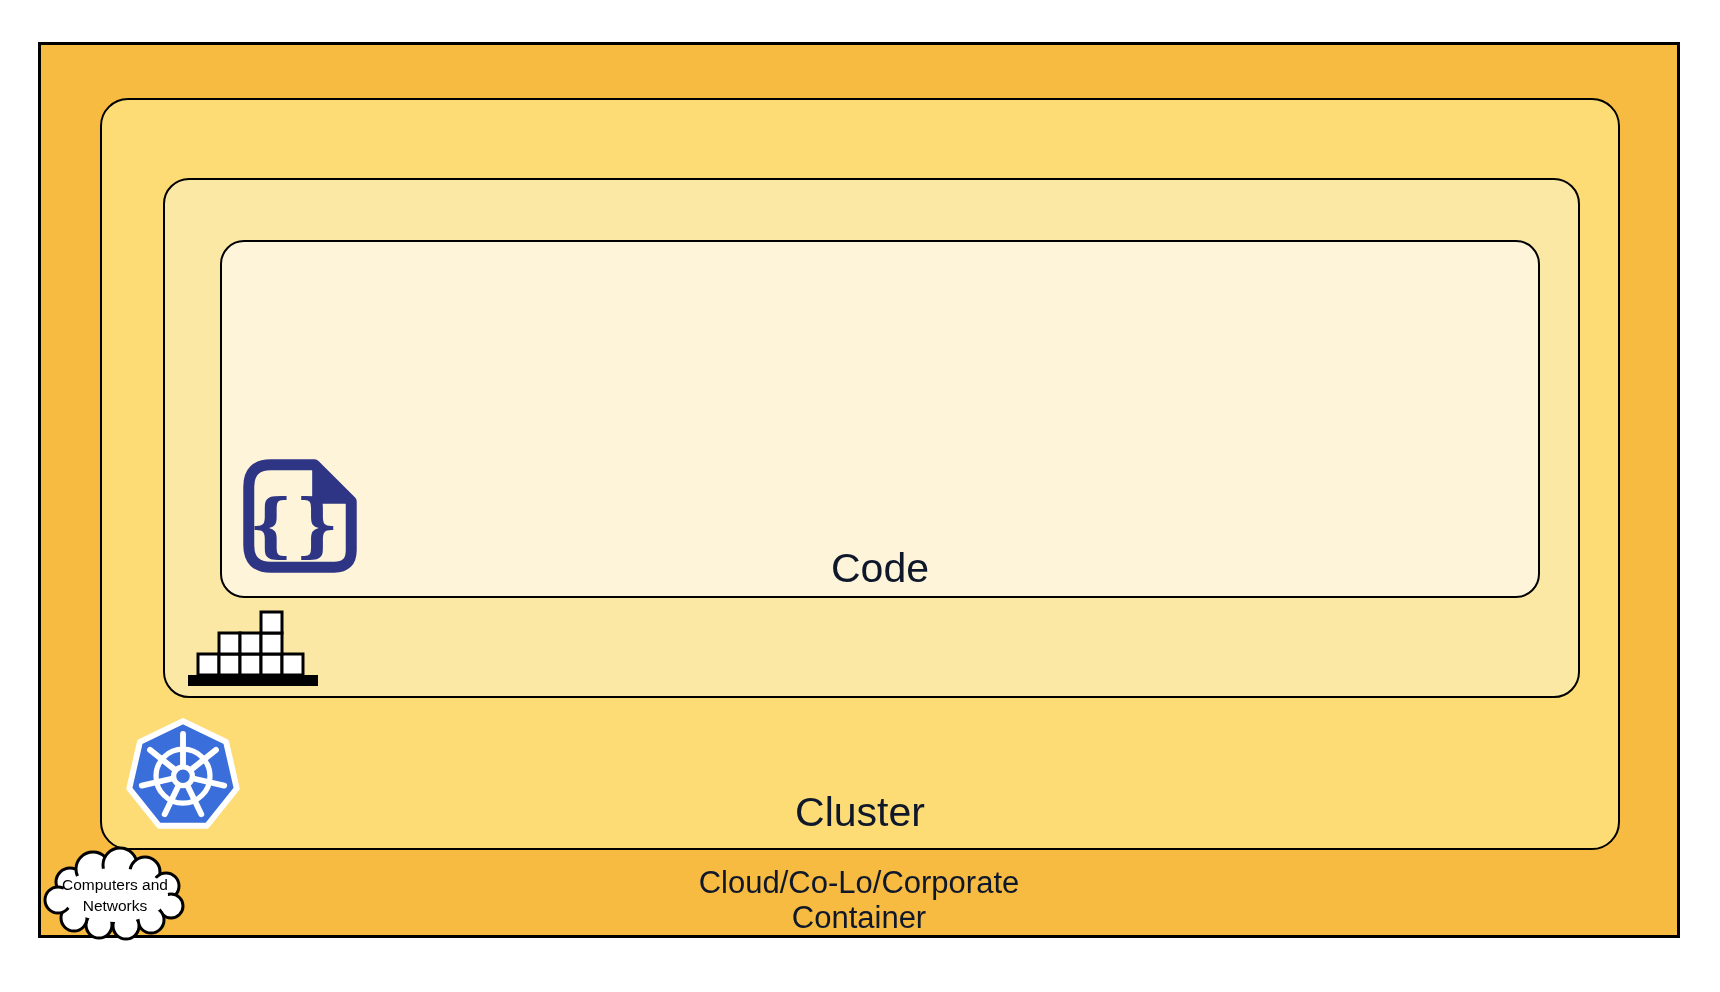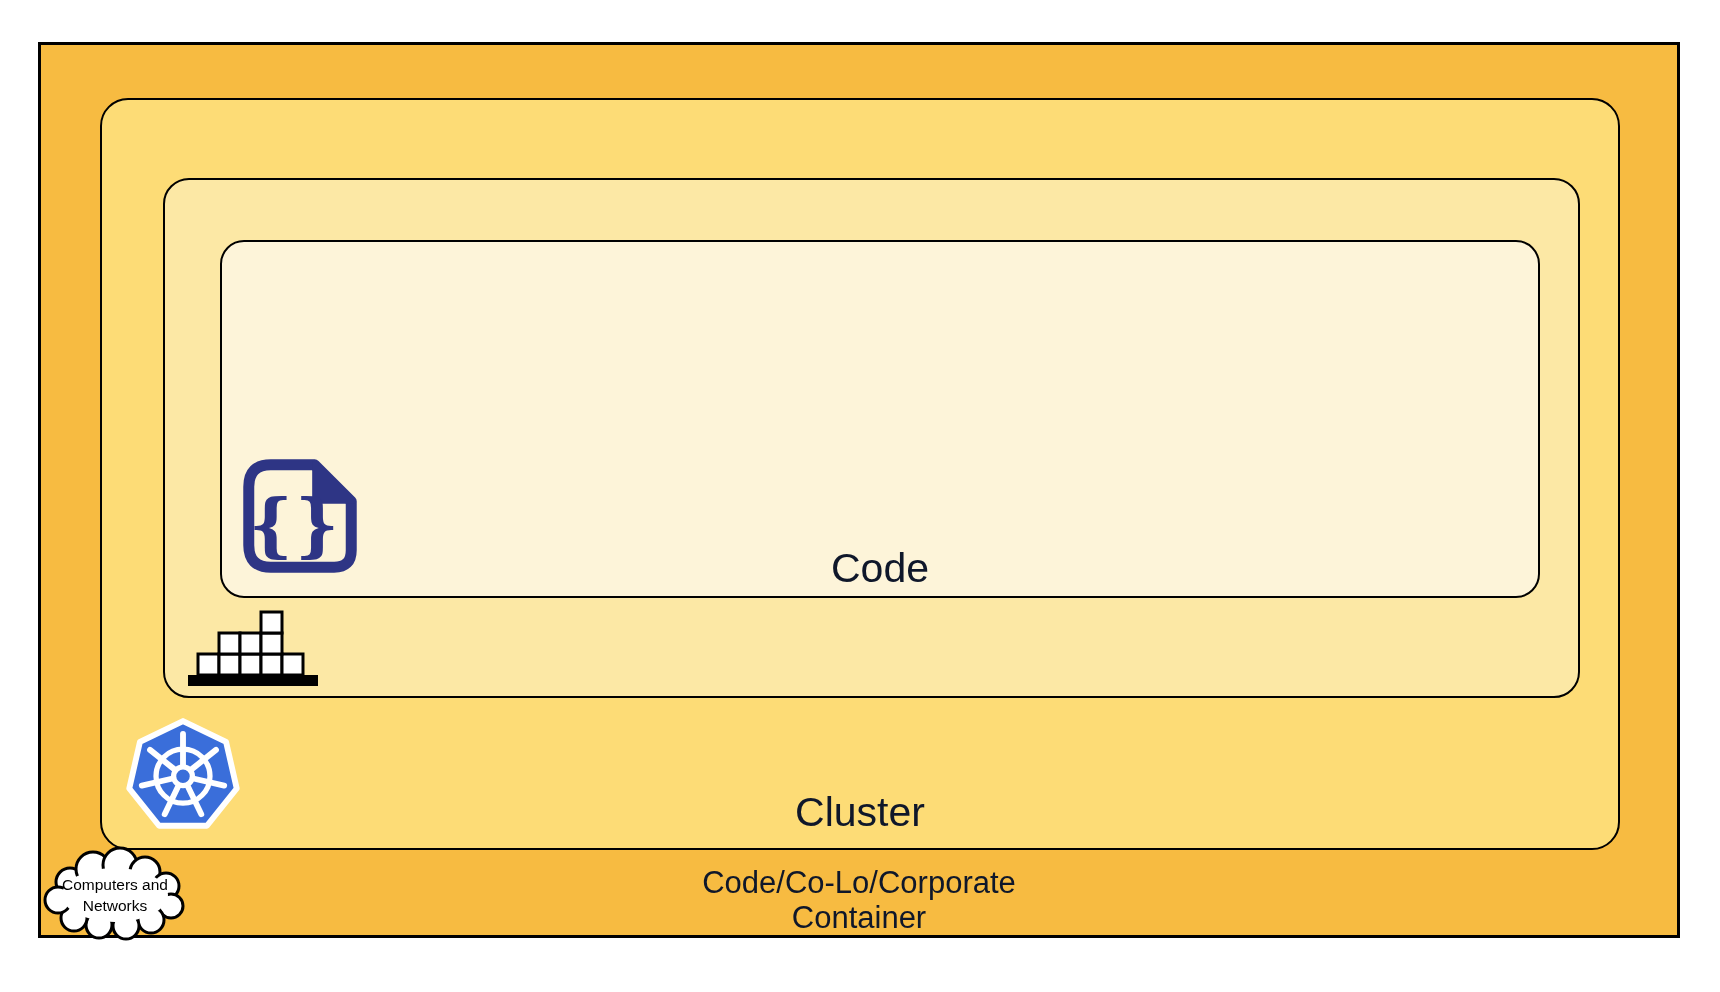--- a/index.html
+++ b/index.html
@@ -94,18 +94,18 @@
         <circle cx="61" cy="81" r="13"></circle>
         <circle cx="36" cy="74" r="13"></circle>
         <circle cx="20" cy="56" r="13"></circle>
       </g>
       <ellipse cx="77" cy="51" rx="53" ry="27" fill="#FFFFFF"></ellipse>
       <text class="cloud-text" x="77" y="46" text-anchor="middle">Computers and</text>
       <text class="cloud-text" x="77" y="67" text-anchor="middle">Networks</text>
     </svg>
 
     <div class="label label-datacenter">
-      <div>Code/Co-Lo/Corporate</div>
+      <div>Cloud/Co-Lo/Corporate</div>
       <div>Container</div>
     </div>
   </div>
 
 </div>
 
 </body></html>

